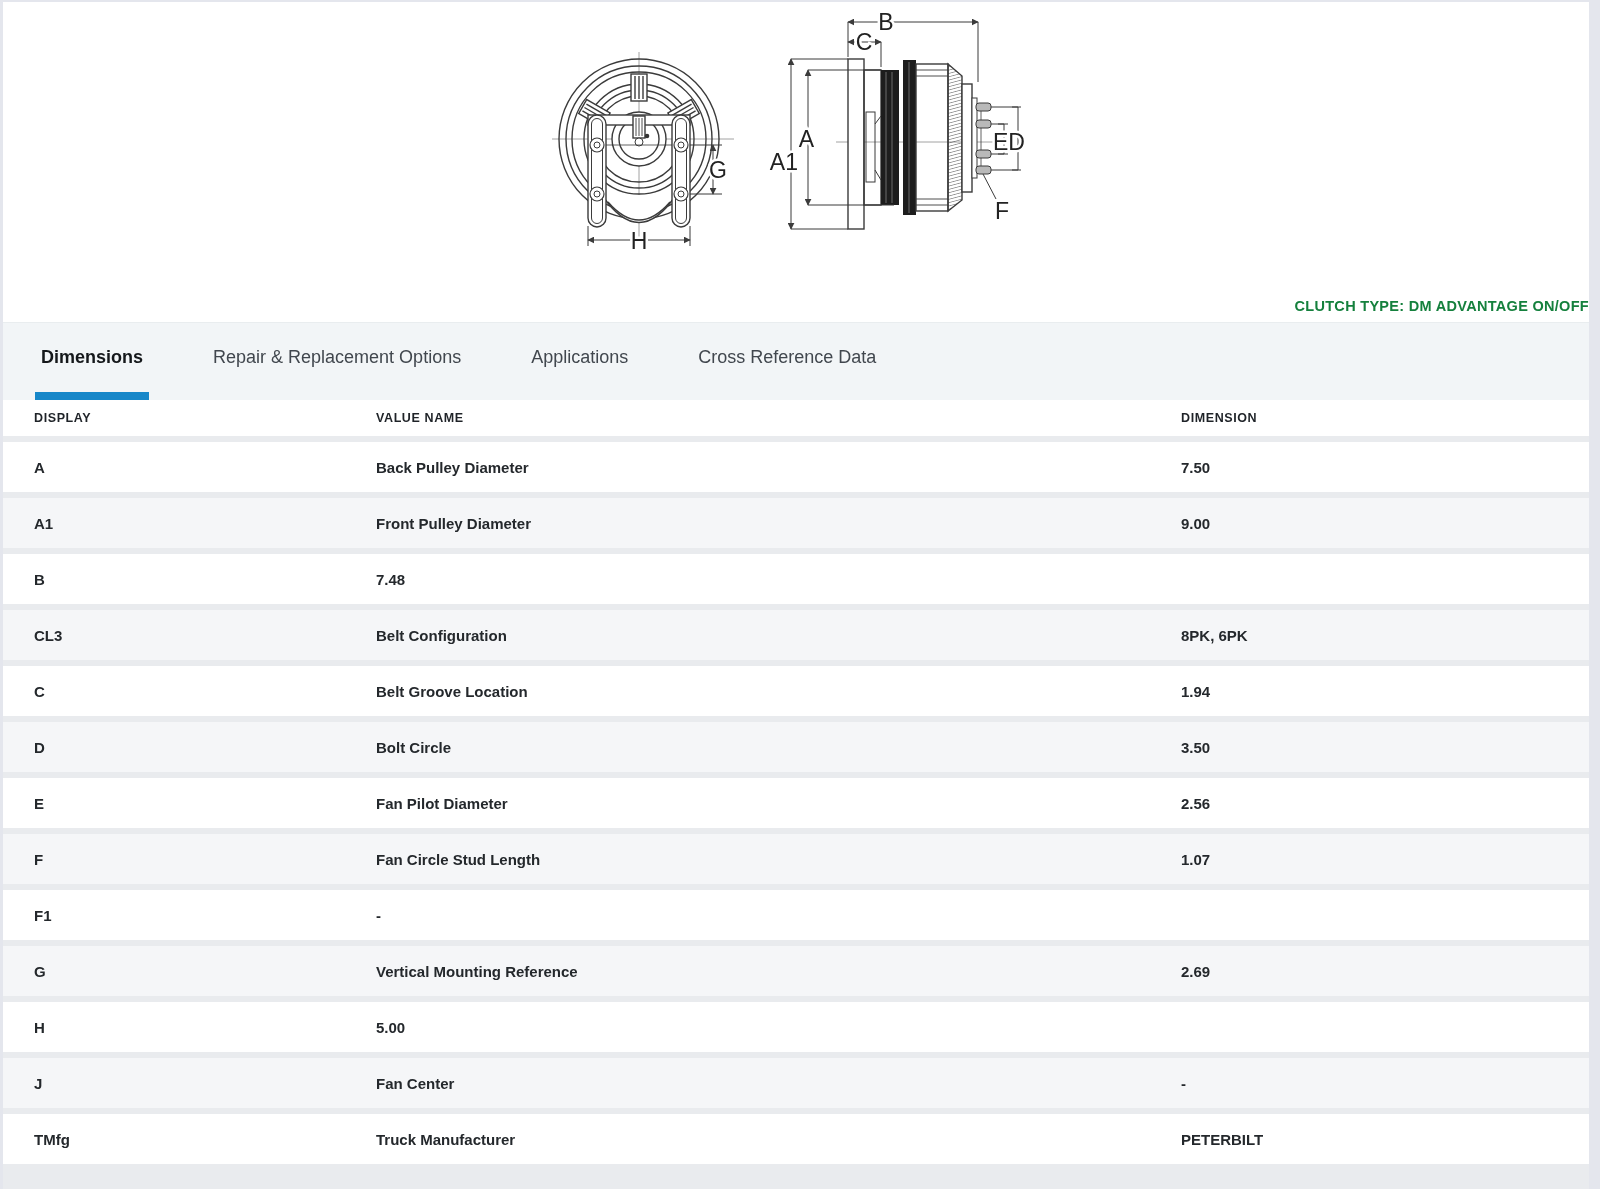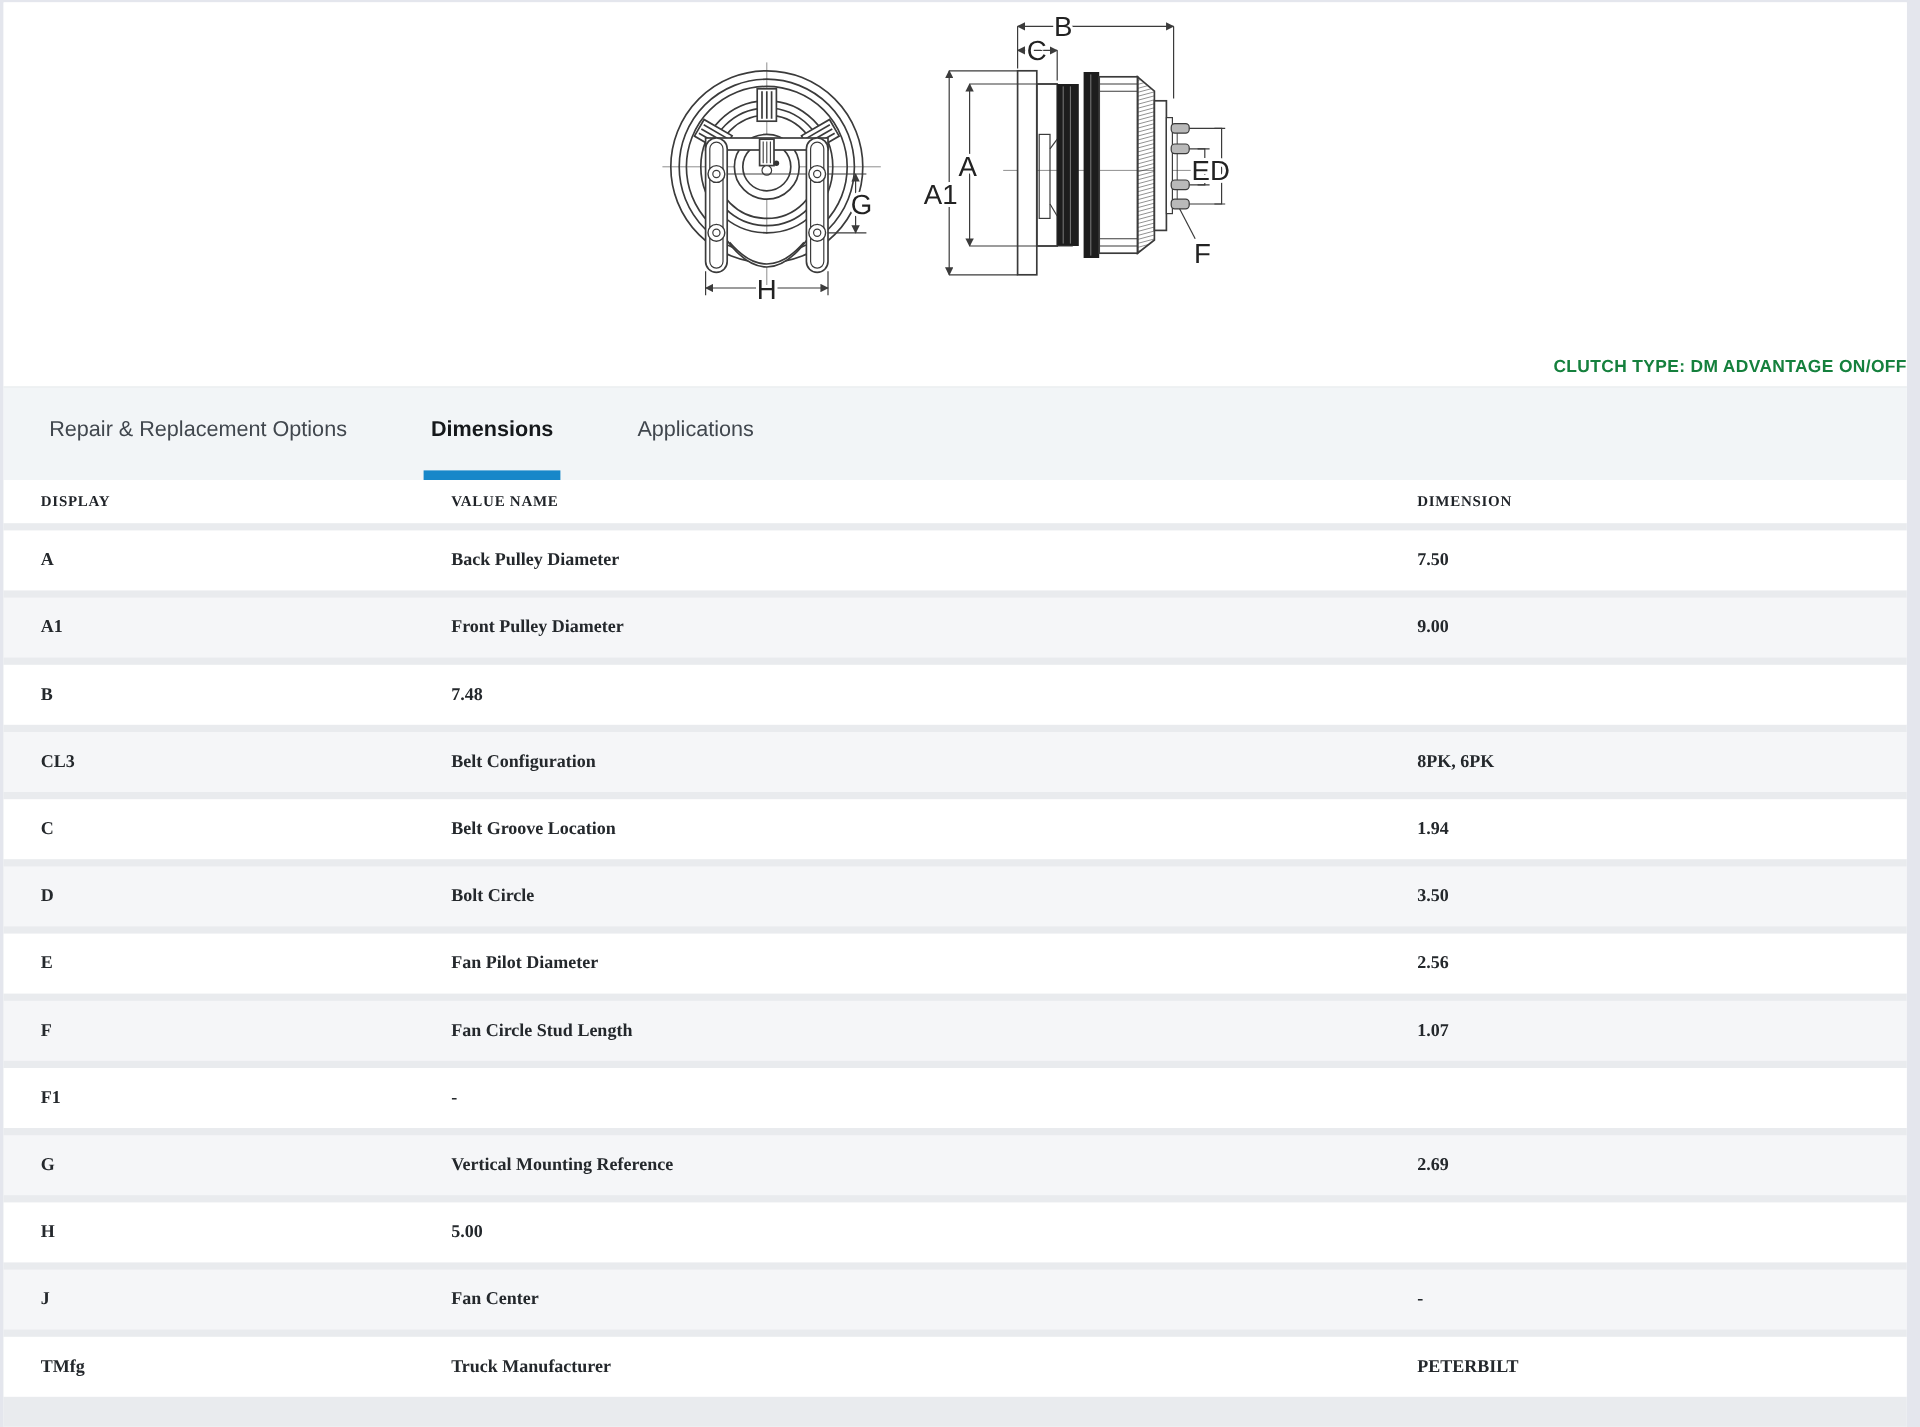--- a/index.html
+++ b/index.html
@@ -34,21 +34,21 @@
     height:78px;background:var(--tabbar-bg);display:flex;align-items:stretch;
     padding-left:32px;border-top:1px solid #e9edef;
   }
   .tab{
     display:flex;align-items:center;padding:0 6px;margin-right:58px;
     font-size:18px;color:#41474e;border-bottom:8px solid transparent;
     white-space:nowrap;cursor:pointer;
   }
   .tab.active{font-weight:bold;color:#15181b;border-bottom-color:var(--accent);}
   
-  .table-section{background:var(--gap);flex:1;font-family:Liberation Serif, serif;}
+  .table-section{background:var(--gap);flex:1;}
   .grid-row{
     display:grid;grid-template-columns:342px 805px auto;
     align-items:center;padding-left:31px;
   }
   .t-header{height:36px;background:#fff;}
   .t-header span{
     font-size:12.5px;font-weight:bold;letter-spacing:.6px;color:#1f2328;
     text-transform:uppercase;
   }
   .t-row{
@@ -213,23 +213,24 @@
       <text class="dim-label" x="463" y="138" text-anchor="middle">ED</text>
       <text class="dim-label" x="449" y="207" text-anchor="start">F</text>
       <text class="dim-label" x="172" y="166" text-anchor="middle">G</text>
       <text class="dim-label" x="93" y="237" text-anchor="middle">H</text>
     </svg>
 
     <div class="caption">CLUTCH TYPE: DM ADVANTAGE ON/OFF</div>
   </div>
 
   <div class="tabbar">
+      <div class="tab active">Dimensions</div>
       <div class="tab">Repair &amp; Replacement Options</div>
-      <div class="tab active">Dimensions</div>
       <div class="tab">Applications</div>
+      <div class="tab">Cross Reference Data</div>
     </div>
 
   <div class="table-section">
     <div class="grid-row t-header">
       <span>DISPLAY</span>
       <span>VALUE NAME</span>
       <span>DIMENSION</span>
     </div>
     <div id="table-body">
         <div class="grid-row t-row">

